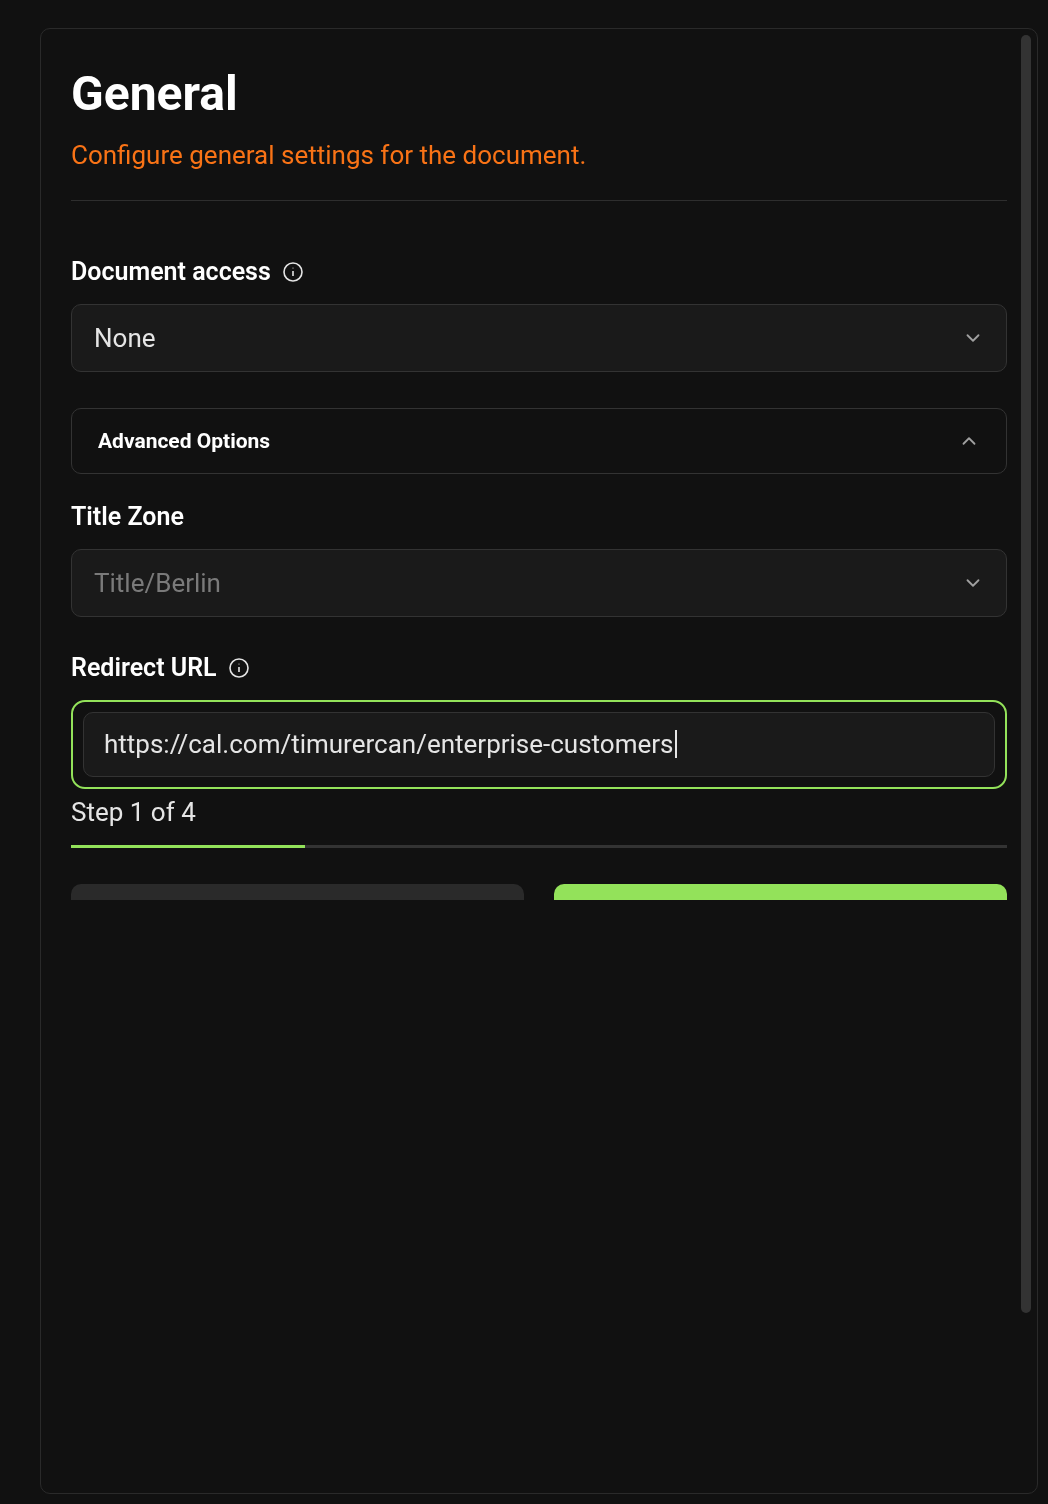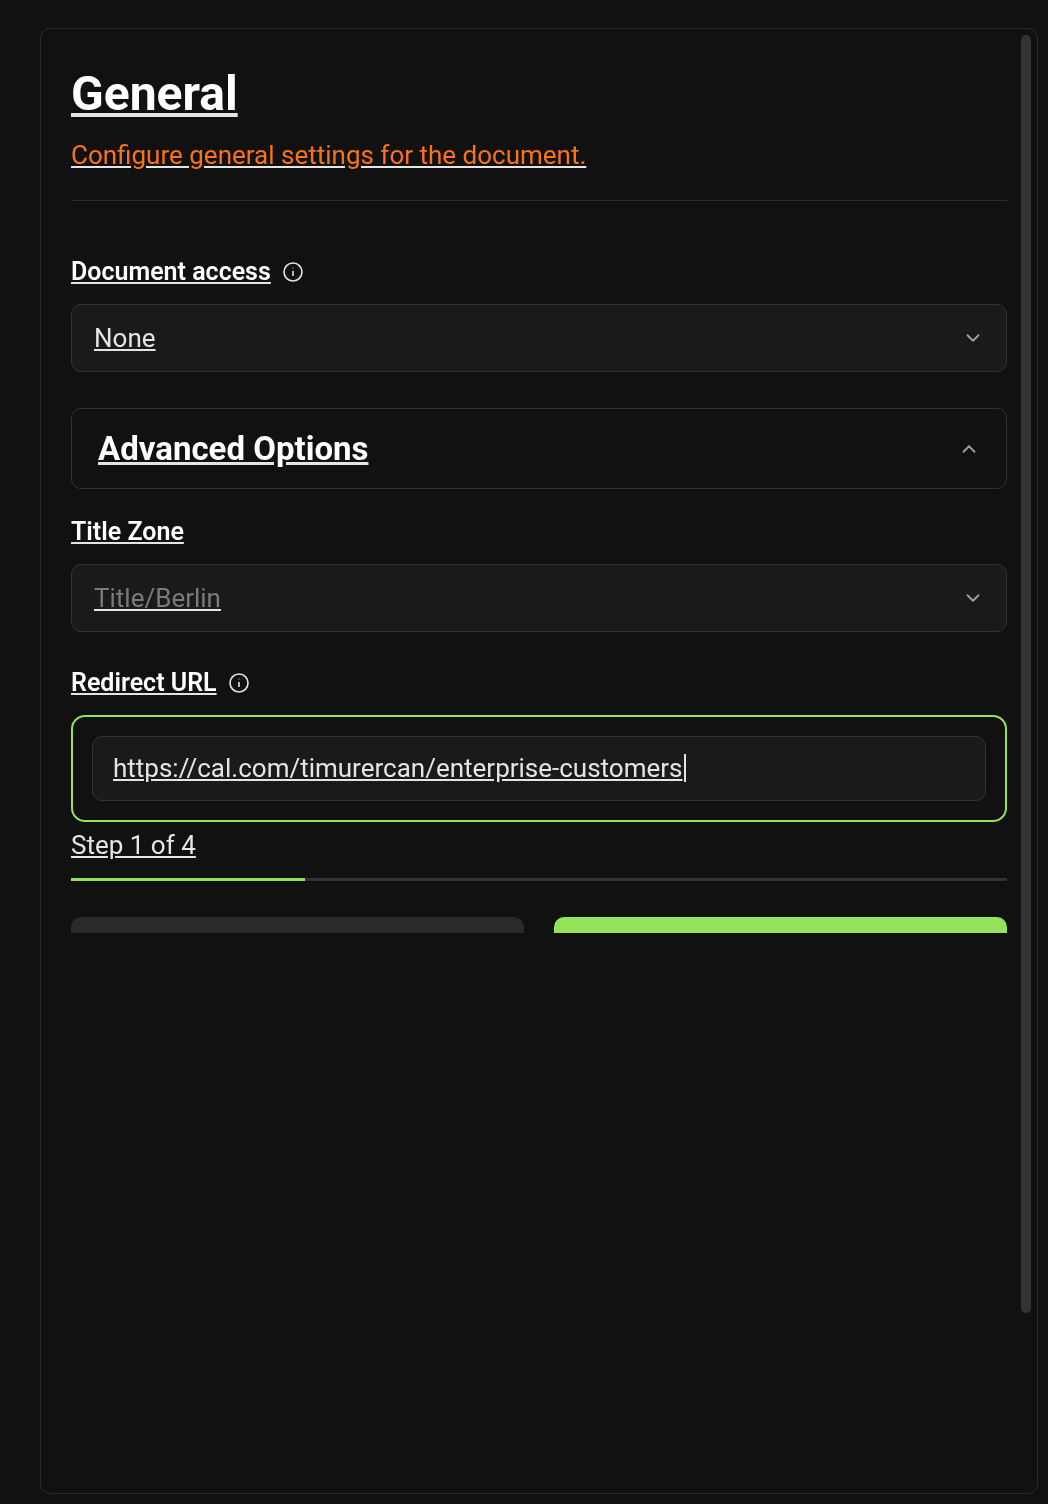--- a/index.html
+++ b/index.html
@@ -36,21 +36,20 @@
     position: absolute;
     top: 0;
     width: 10px;
     height: 88%;
     background: #333333;
     border-radius: 5px;
   }
   .content {
     padding: 36px 30px 0 30px;
     height: 100%;
-    text-decoration: underline;
   }
   h1.title {
     font-size: 48px;
     font-weight: 700;
     color: #ffffff;
     margin-bottom: 18px;
   }
   .subtitle {
     font-size: 26px;
     color: #f97316;
@@ -130,28 +129,28 @@
     border: 1px solid #333333;
     border-radius: 10px;
     padding: 20px 26px;
     display: flex;
     align-items: center;
     justify-content: space-between;
     cursor: pointer;
     margin-bottom: 28px;
   }
   .advanced-header-text {
-    font-size: 33px;
+    font-size: 21px;
     font-weight: 700;
     color: #ffffff;
   }
   .input-focused-wrap {
     border: 2px solid #93e25a;
     border-radius: 14px;
-    padding: 19px;
+    padding: 10px;
   }
   .input-focused {
     width: 100%;
     background: #1a1a1a;
     border: 1px solid #333333;
     border-radius: 10px;
     padding: 16px 20px;
     font-size: 26px;
     color: #e5e5e5;
     outline: none;

